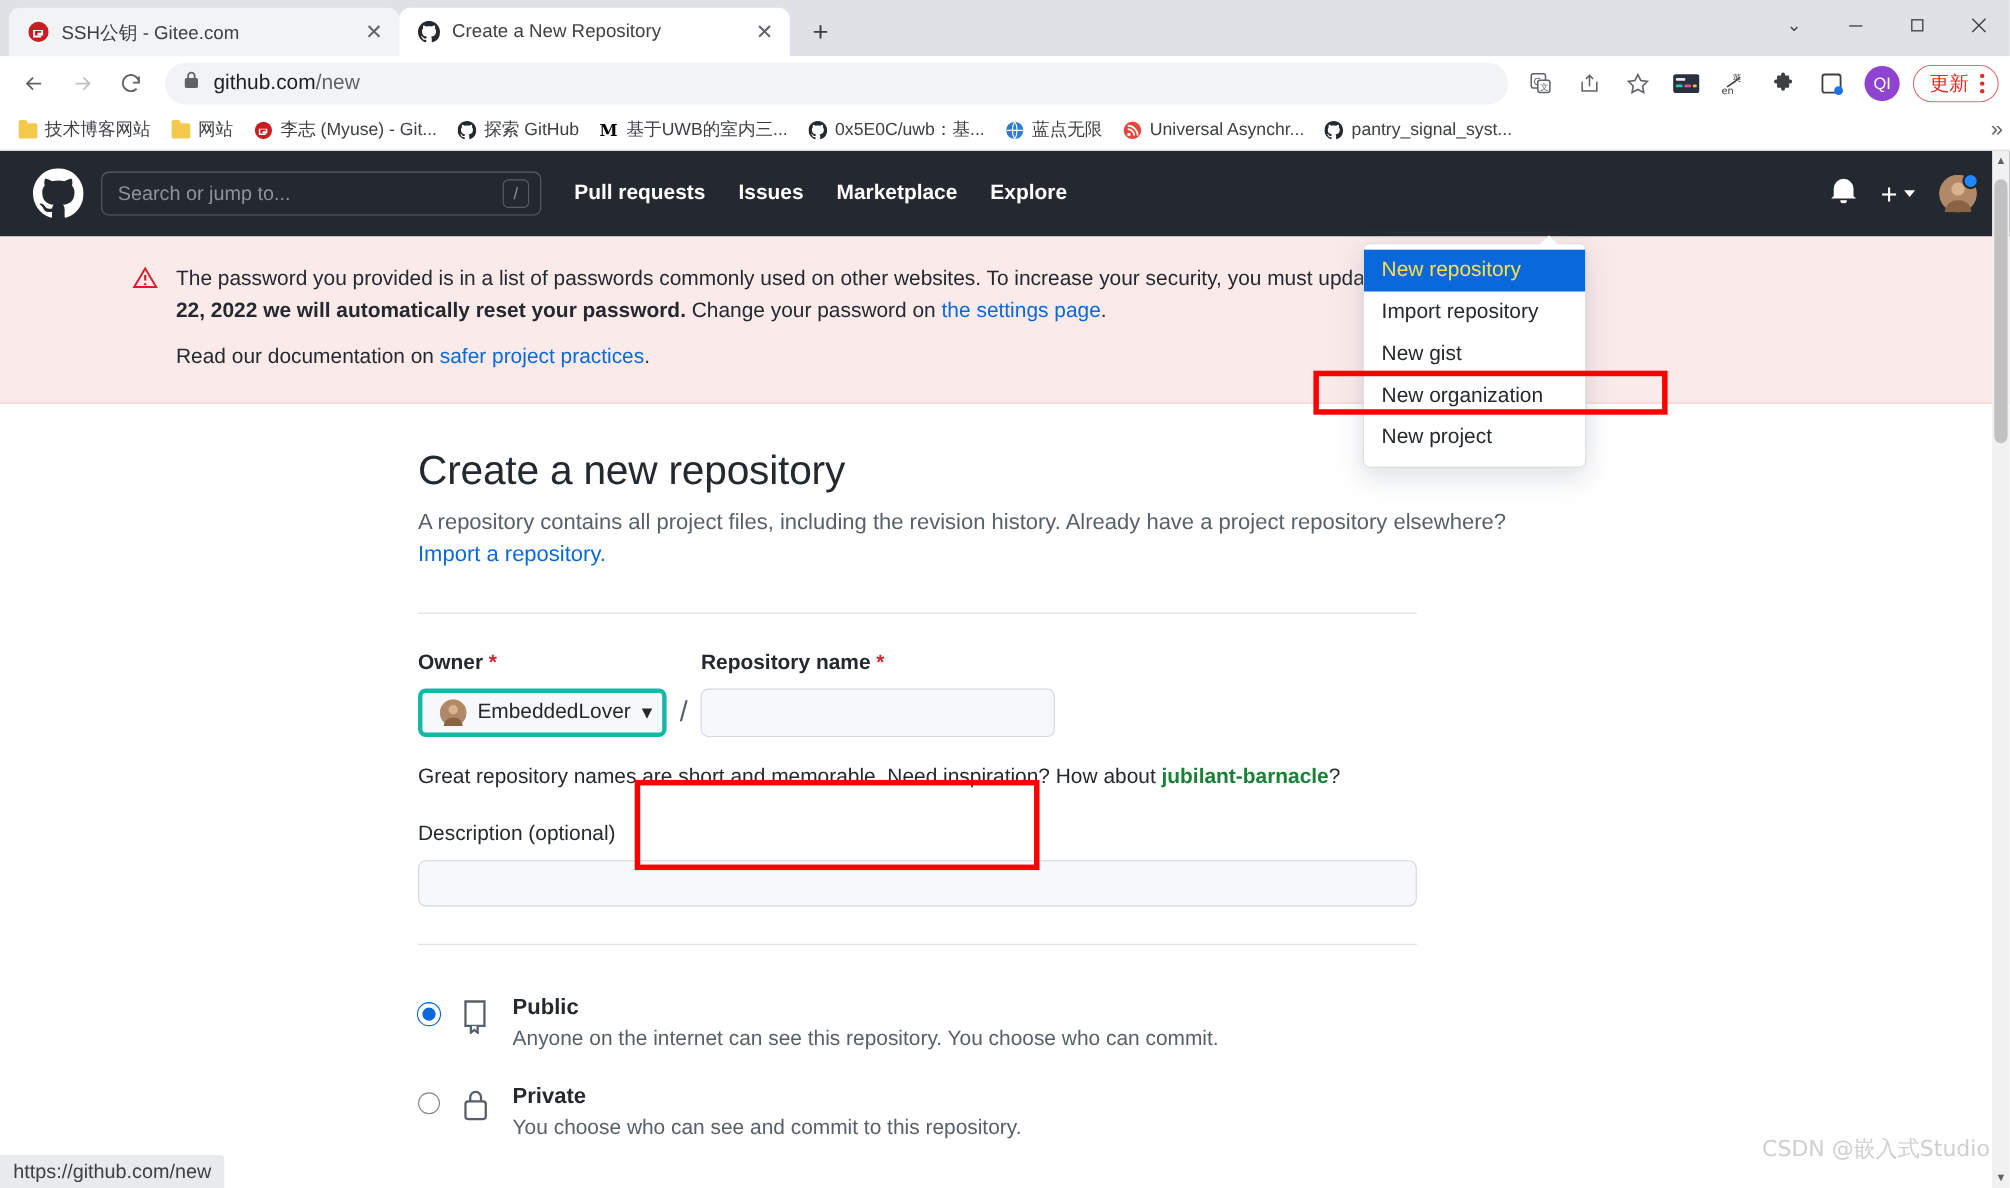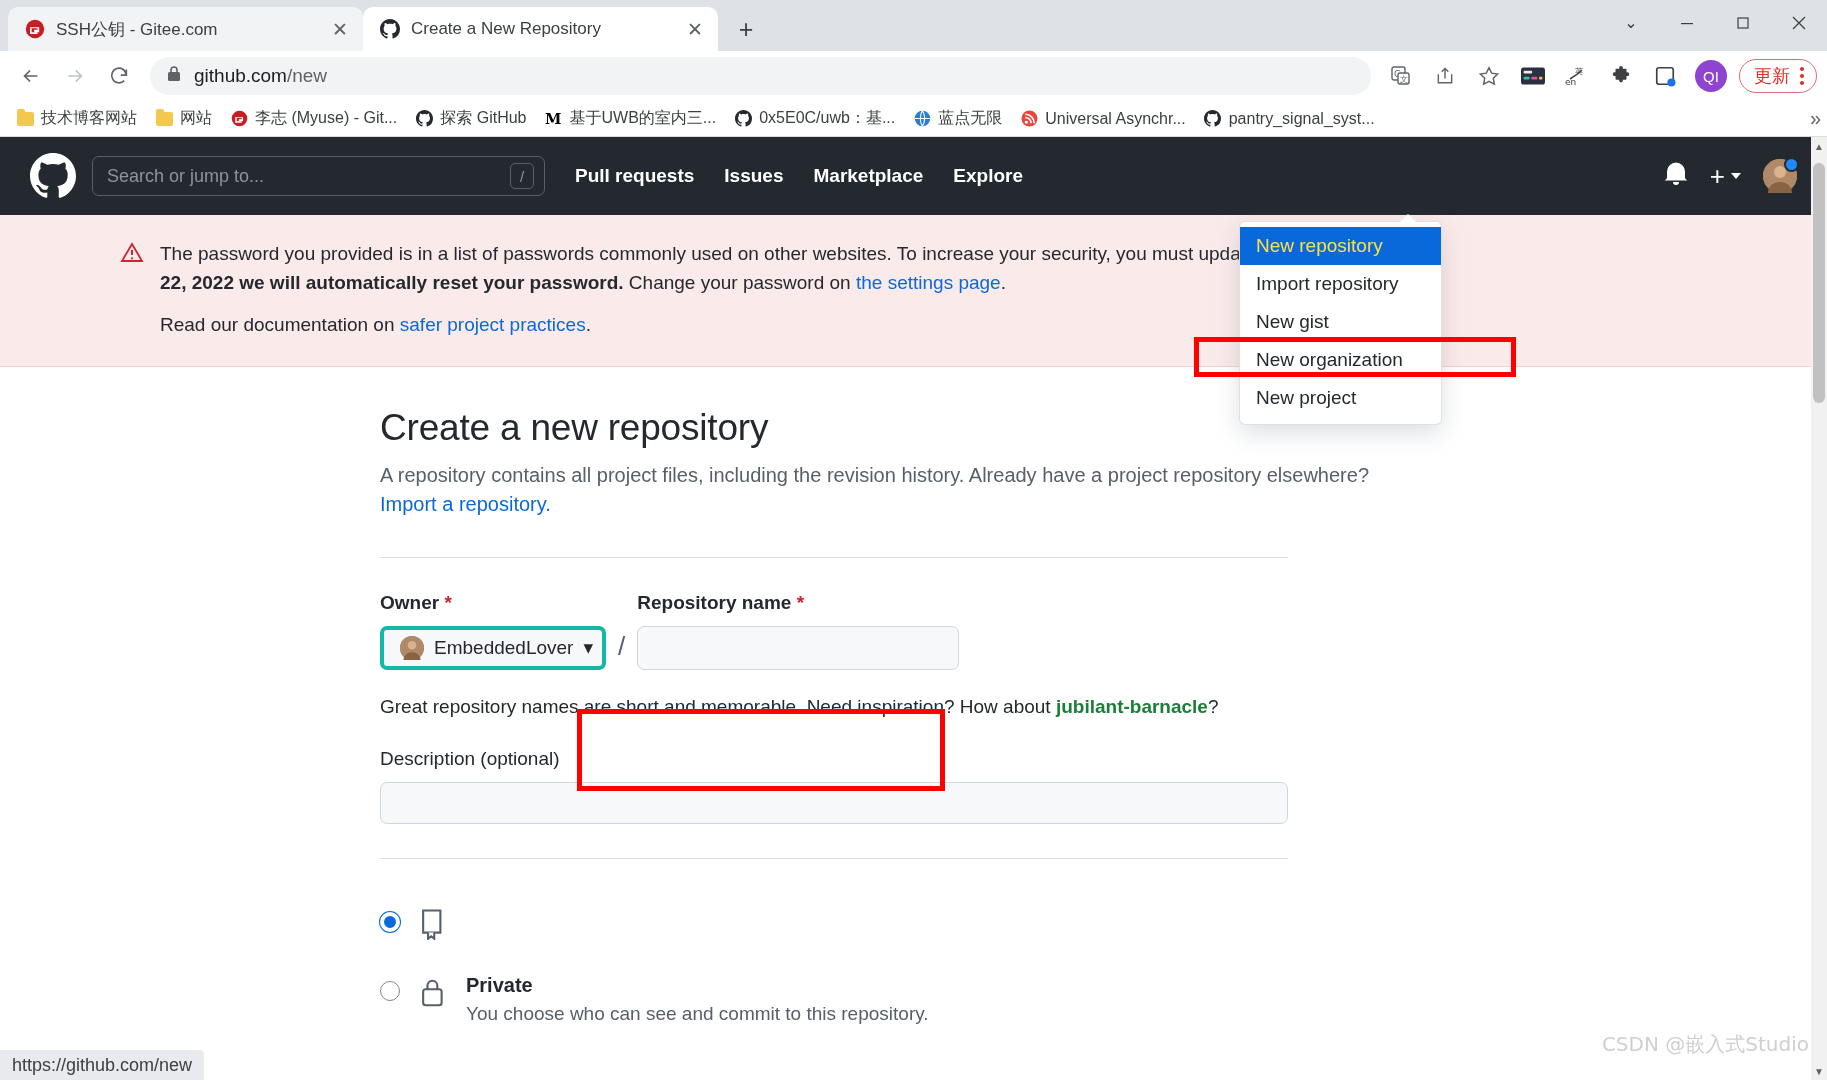--- a/index.html
+++ b/index.html
@@ -83,21 +83,21 @@
   
   .page { position: relative; width: 1827px; height: 943px; overflow:hidden; background:#fff; }
 
   
   .gh-header {
     height: 78px; background:#24292f; display:flex; align-items:center;
     padding: 0 30px; gap: 0px; color:#fff;
   }
   .gh-logo { width:46px; height:46px; margin-right:16px; }
   .gh-search {
-    width: 453px; height: 40px; border: 1px solid #57606a; border-radius:7px;
+    width: 400px; height: 40px; border: 1px solid #57606a; border-radius:7px;
     display:flex; align-items:center; justify-content:space-between;
     padding: 0 10px 0 14px; color:#8b949e; font-size:18px;
   }
   .slash-key {
     border:1px solid #57606a; border-radius:5px; width:24px; height:26px;
     display:flex; align-items:center; justify-content:center; font-size:15px; color:#8b949e;
   }
   .gh-nav { display:flex; align-items:center; gap:30px; margin-left:30px; font-size:19px; font-weight:600; }
   .gh-right { margin-left:auto; display:flex; align-items:center; gap: 22px; }
   .bell { font-size: 24px; }
@@ -522,20 +522,24 @@
 
       <div class="vis">
         <div class="vis-row">
           <span class="radio on"></span>
           <span class="vis-ic">
             <svg width="30" height="32" viewBox="0 0 24 26" fill="none" stroke="#57606a" stroke-width="1.7">
               <path d="M4 2h14v18H4z"></path>
                 <path d="M8 20v5l2.5-2 2.5 2v-5" fill="#fff"></path>
             </svg>
           </span>
+          <div>
+            <div class="vis-title">Public</div>
+            <div class="vis-desc">Anyone on the internet can see this repository. You choose who can commit.</div>
+          </div>
         </div>
         <div class="vis-row">
           <span class="radio"></span>
           <span class="vis-ic">
             <svg width="30" height="32" viewBox="0 0 24 26" fill="none" stroke="#57606a" stroke-width="1.7">
               <rect x="4" y="10" width="15" height="13" rx="2"></rect>
                 <path d="M7.5 10V7a4 4 0 0 1 8 0v3"></path>
             </svg>
           </span>
           <div>

